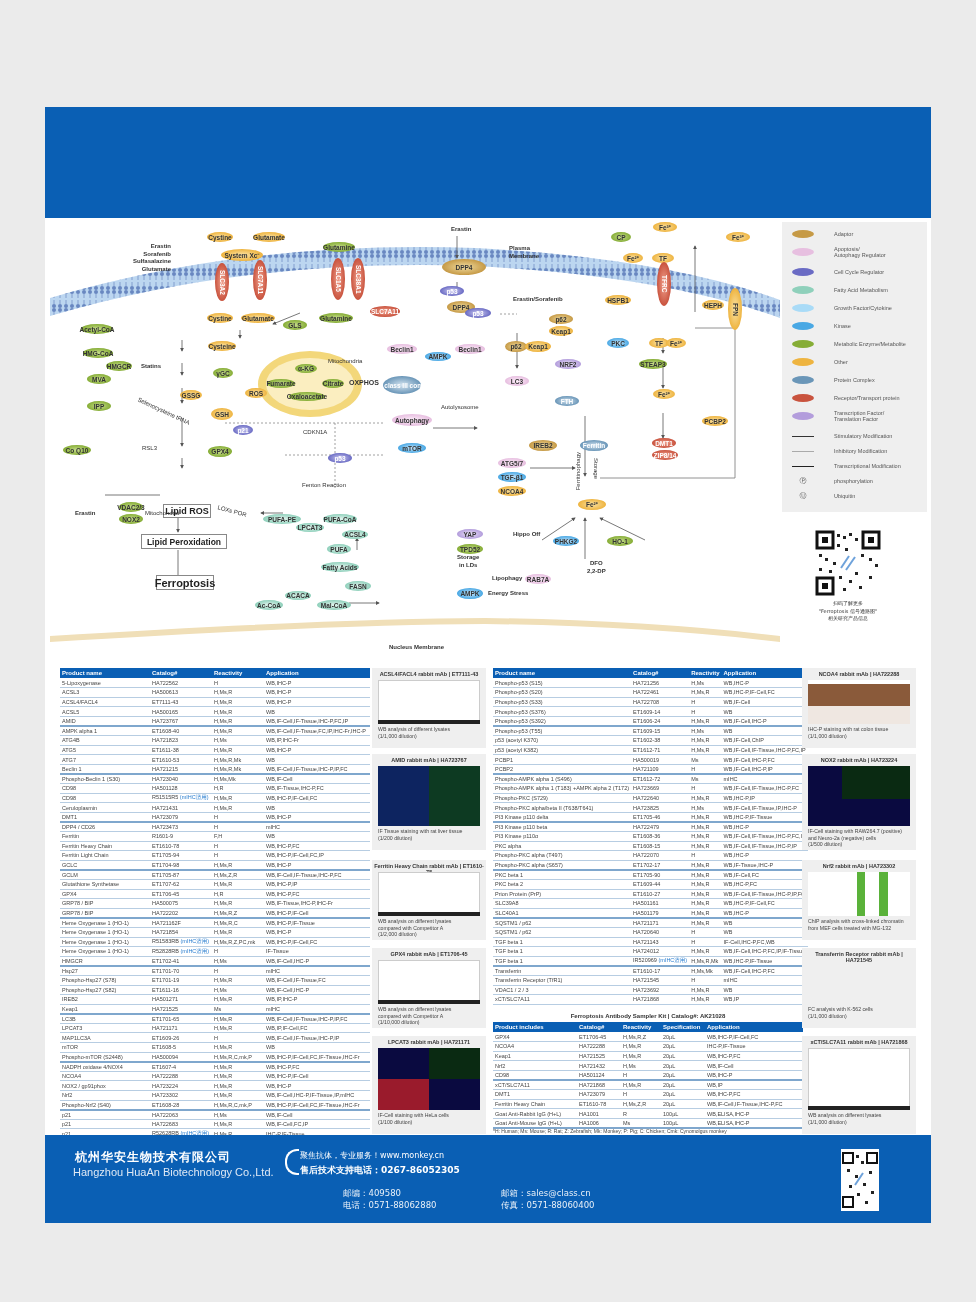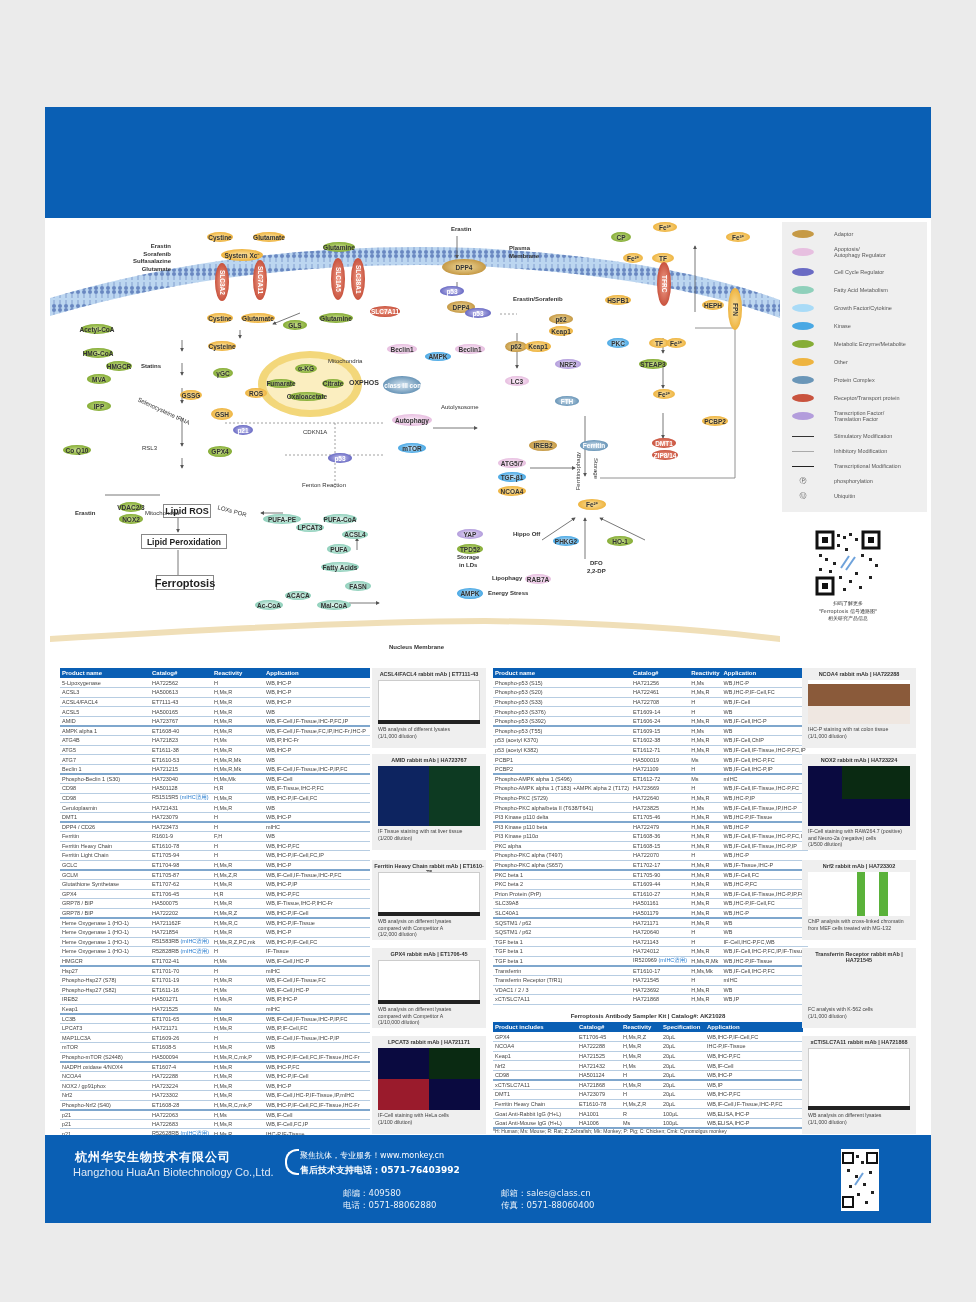--- a/index.html
+++ b/index.html
@@ -1033,21 +1033,21 @@
         <div class="panel-cap" style="top: 76px; white-space: pre;">WB analysis on different lysates
 (1/1,000 dilution)</div>
       </div>
     </div>
 
   <div class="footer">
     <div class="f-cn">杭州华安生物技术有限公司</div>
     <div class="f-en">Hangzhou HuaAn Biotechnology Co.,Ltd.</div>
     <div class="phone-ic"></div>
     <div class="f-slogan">聚焦抗体，专业服务！www.monkey.cn</div>
-    <div class="f-hot">售后技术支持电话：0571-76403992</div>
+    <div class="f-hot">售后技术支持电话：0267-86052305</div>
     <div class="f-small" style="left:298px;top:52px">邮编：409580</div>
     <div class="f-small" style="left:298px;top:64px">电话：0571-88062880</div>
     <div class="f-small" style="left:456px;top:52px">邮箱：sales@class.cn</div>
     <div class="f-small" style="left:456px;top:64px">传真：0571-88060400</div>
     <div style="position:absolute;left:796px;top:14px;width:38px;height:62px;background:#fff">
       <svg width="38" height="62">
         <rect x="2" y="4" width="10" height="10" fill="none" stroke="#111" stroke-width="2"></rect>
         <rect x="26" y="4" width="10" height="10" fill="none" stroke="#111" stroke-width="2"></rect>
         <rect x="2" y="48" width="10" height="10" fill="none" stroke="#111" stroke-width="2"></rect>
         <g fill="#222">

